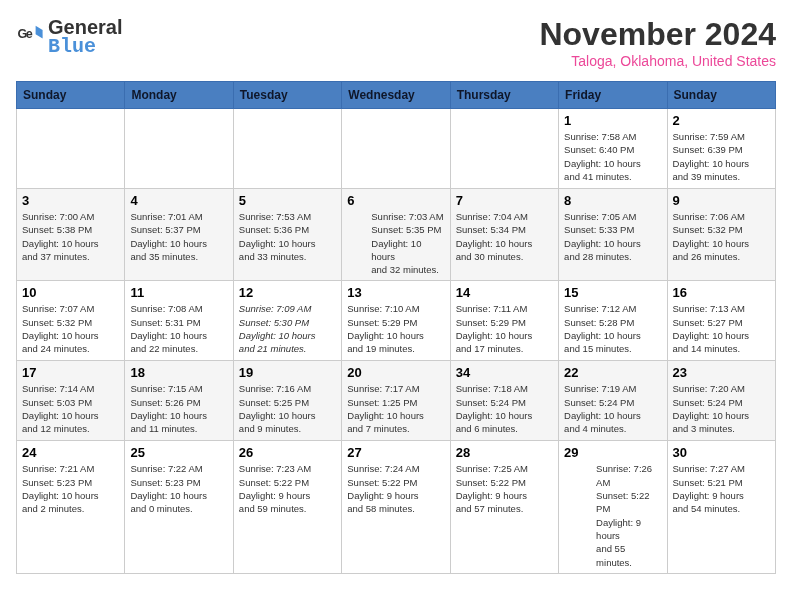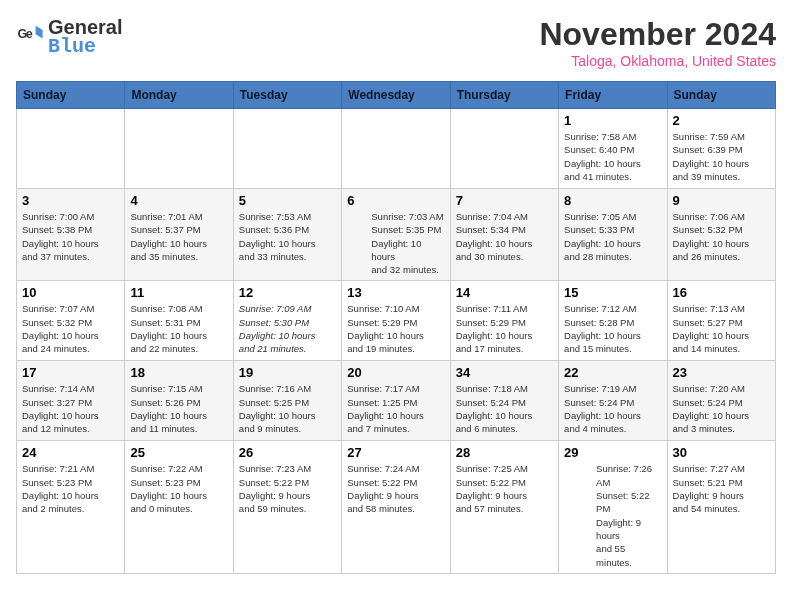--- a/index.html
+++ b/index.html
@@ -240,21 +240,21 @@
           <div class="day-info" style="white-space: pre-line;">Sunrise: 7:13 AM
 Sunset: 5:27 PM
 Daylight: 10 hours
 and 14 minutes.</div>
         </td>
       </tr>
       <tr class="row-shaded">
         <td>
           <div class="day-number">17</div>
           <div class="day-info" style="white-space: pre-line;">Sunrise: 7:14 AM
-Sunset: 3:27 PM
+Sunset: 5:03 PM
 Daylight: 10 hours
 and 12 minutes.</div>
         </td>
         <td>
           <div class="day-number">18</div>
           <div class="day-info" style="white-space: pre-line;">Sunrise: 7:15 AM
 Sunset: 5:26 PM
 Daylight: 10 hours
 and 11 minutes.</div>
         </td>

